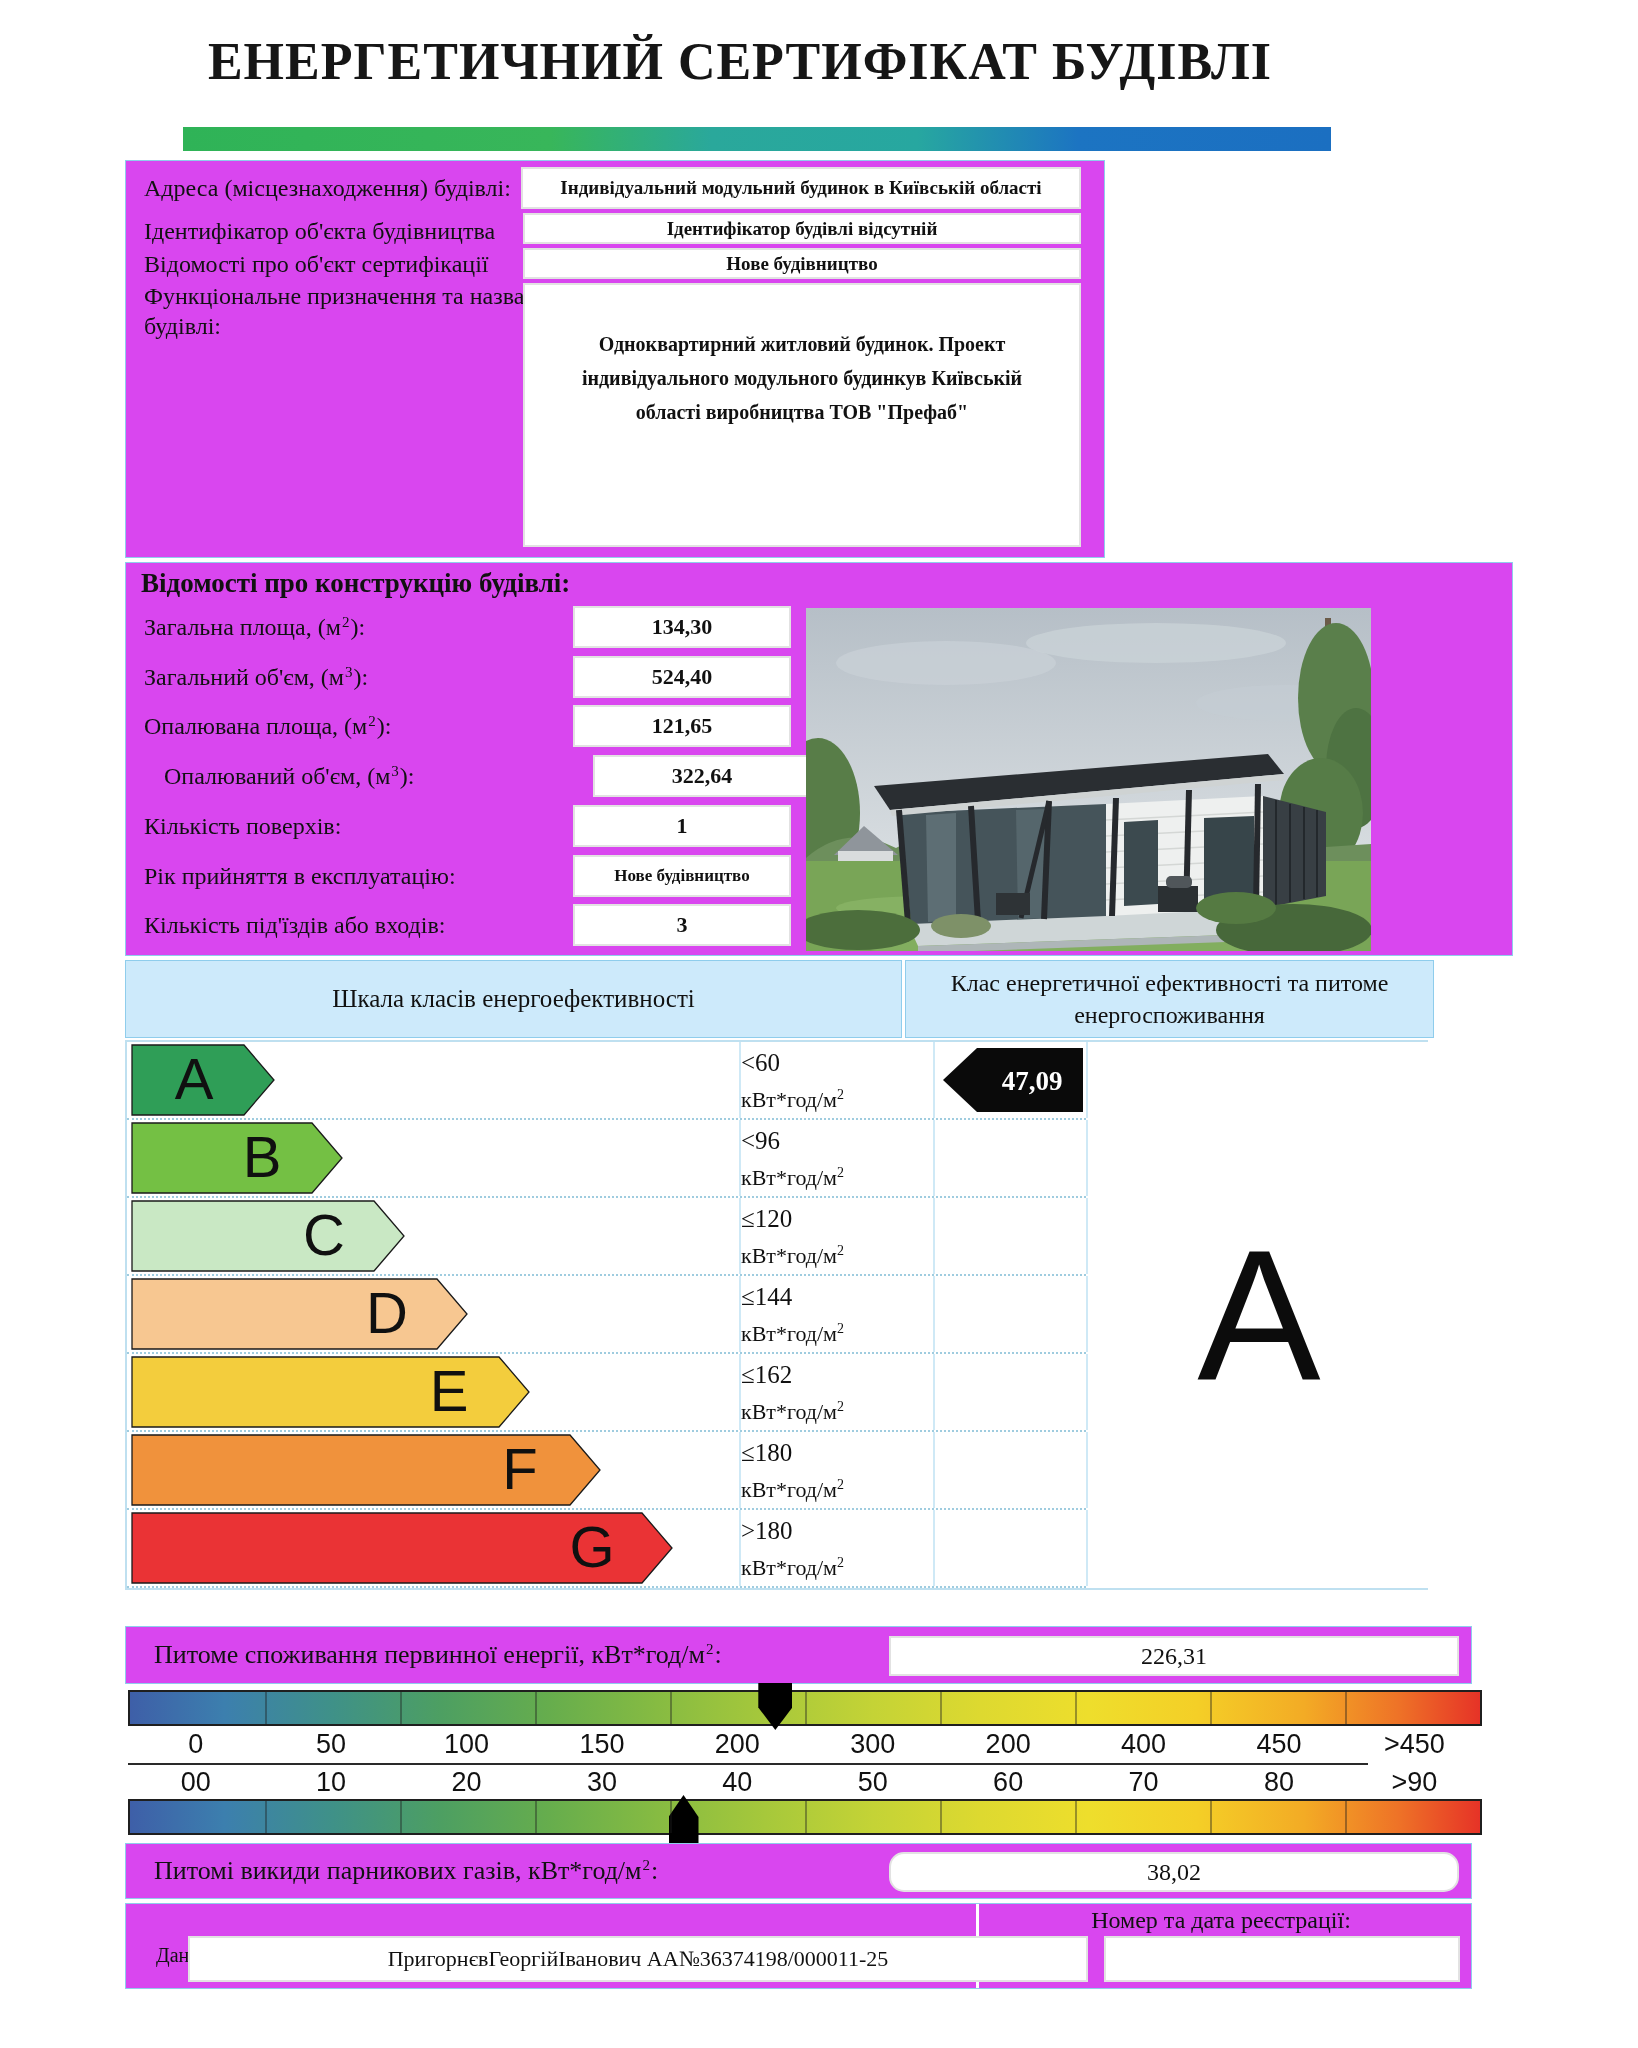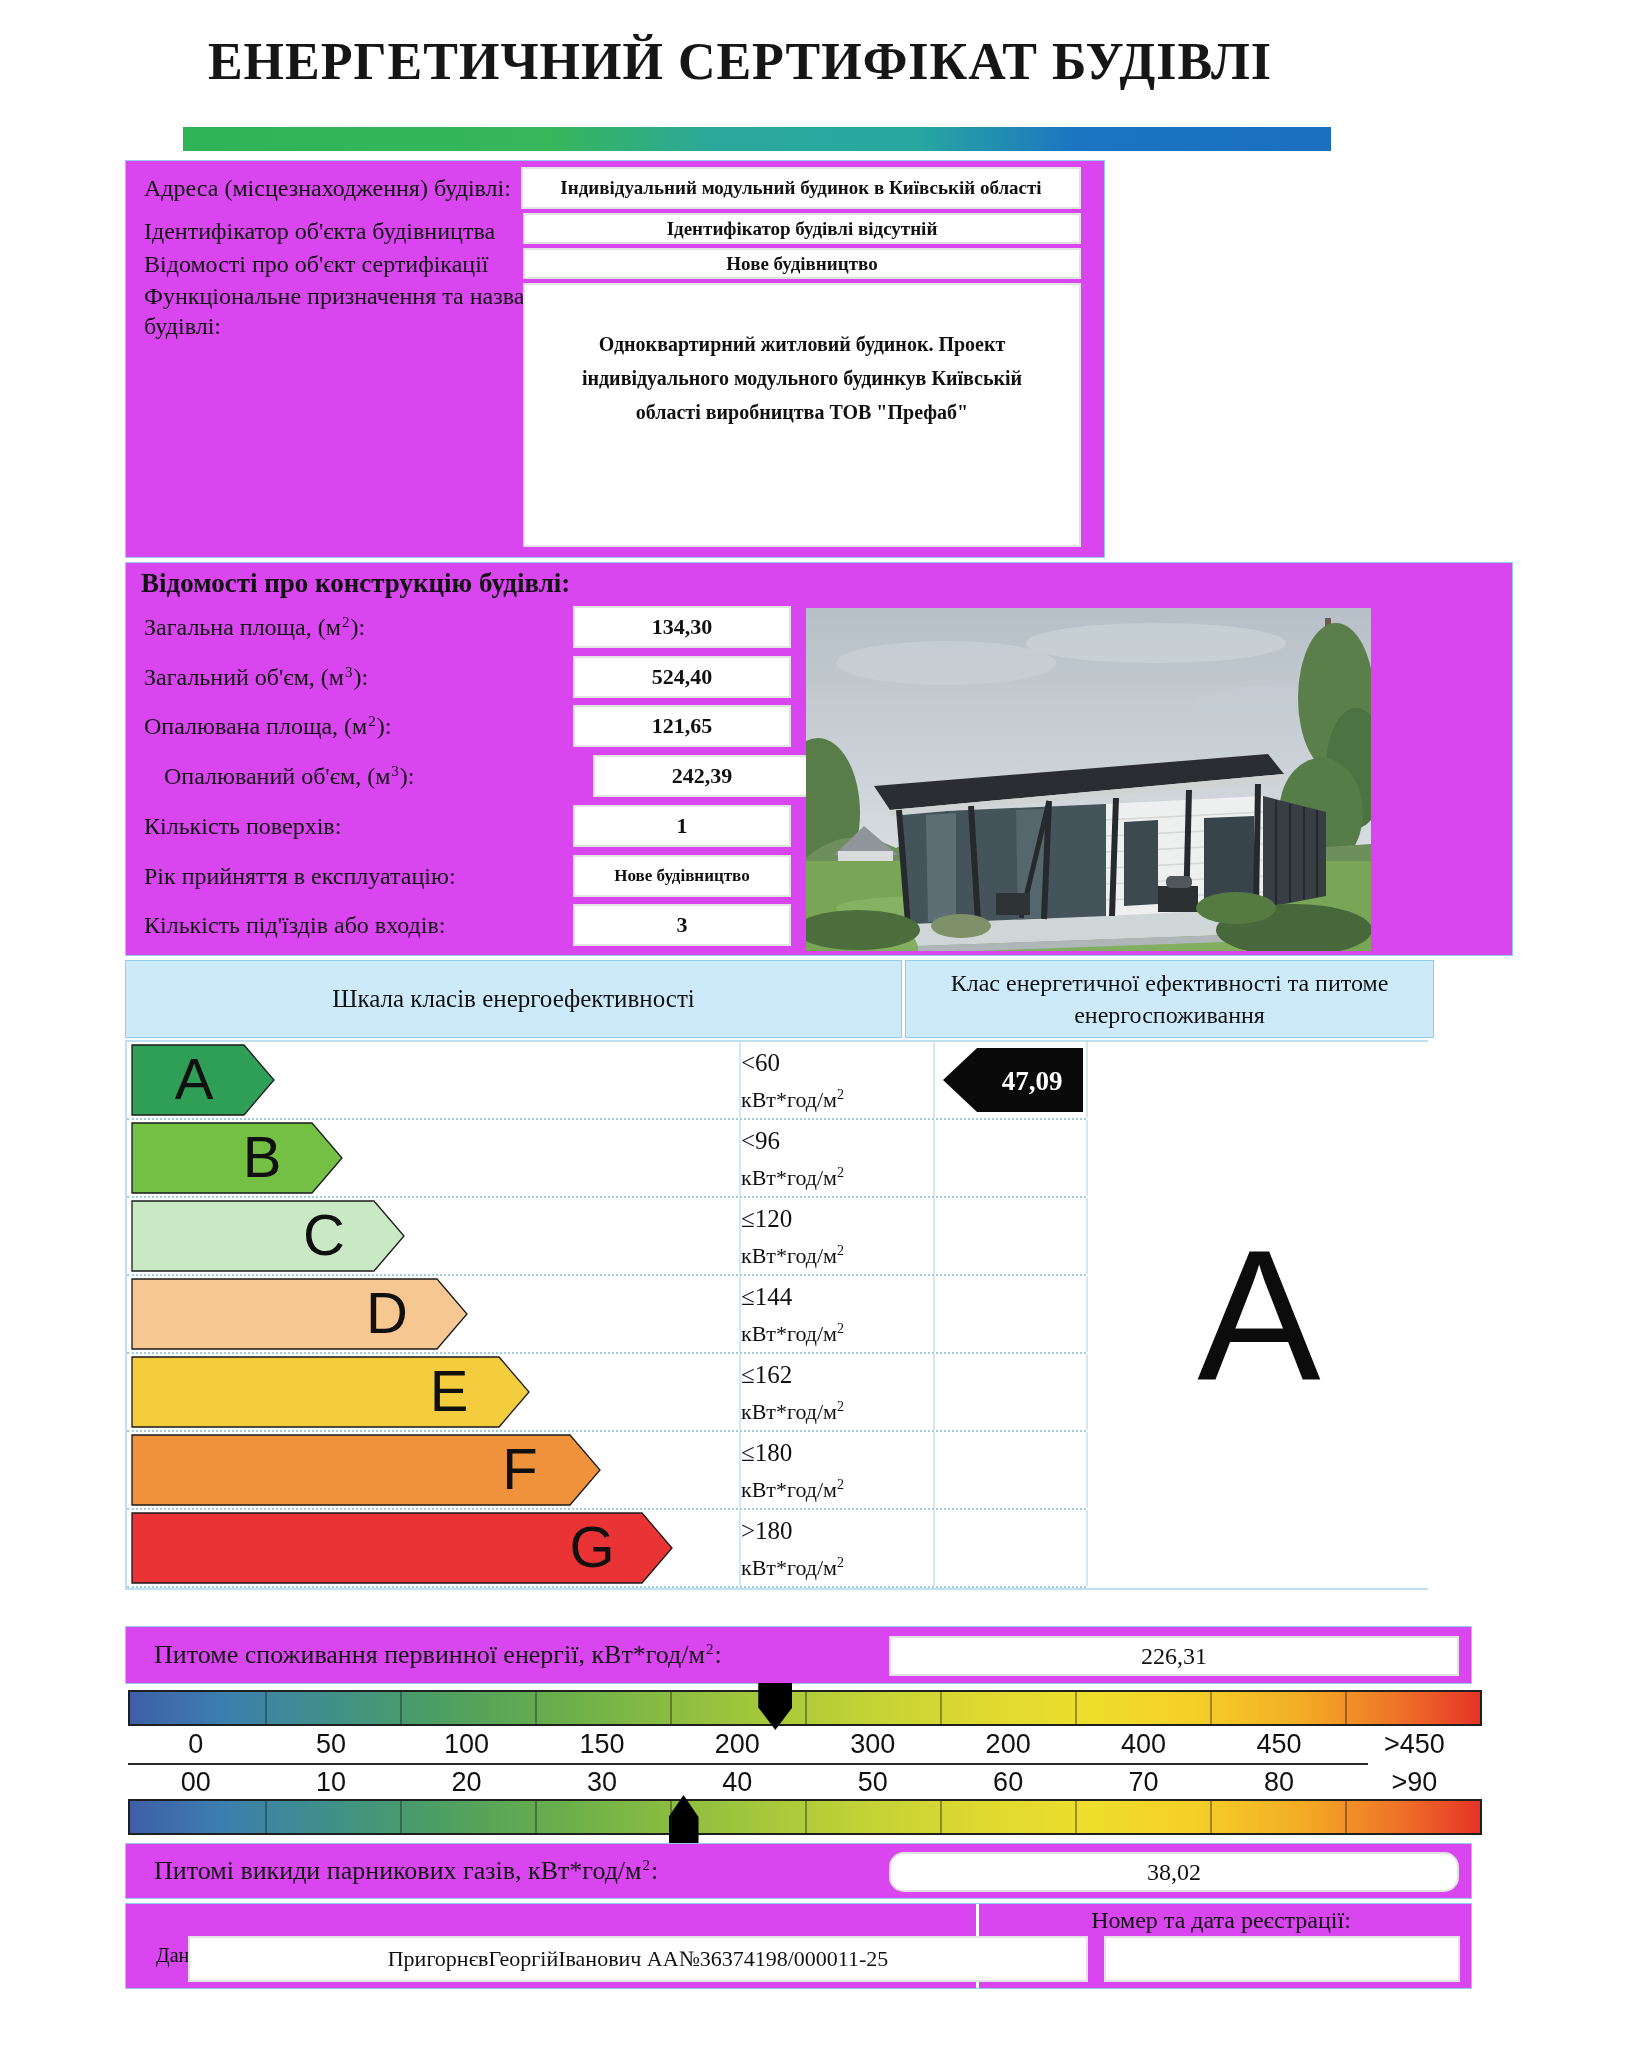--- a/index.html
+++ b/index.html
@@ -121,21 +121,21 @@
           <div class="cons-row" style="top: 93px;">
             <div class="cons-label">Загальний об'єм, (м<sup>3</sup>):</div>
             <div class="vbox cons-value">524,40</div>
           </div>
           <div class="cons-row" style="top: 142px;">
             <div class="cons-label">Опалювана площа, (м<sup>2</sup>):</div>
             <div class="vbox cons-value">121,65</div>
           </div>
           <div class="cons-row" style="top: 192px; margin-left: 20px;">
             <div class="cons-label">Опалюваний об'єм, (м<sup>3</sup>):</div>
-            <div class="vbox cons-value">242,39</div>
+            <div class="vbox cons-value">322,64</div>
           </div>
           <div class="cons-row" style="top: 242px;">
             <div class="cons-label">Кількість поверхів:</div>
             <div class="vbox cons-value">1</div>
           </div>
           <div class="cons-row" style="top: 292px;">
             <div class="cons-label">Рік прийняття в експлуатацію:</div>
             <div class="vbox cons-value small">Нове будівництво</div>
           </div>
           <div class="cons-row" style="top: 341px;">

